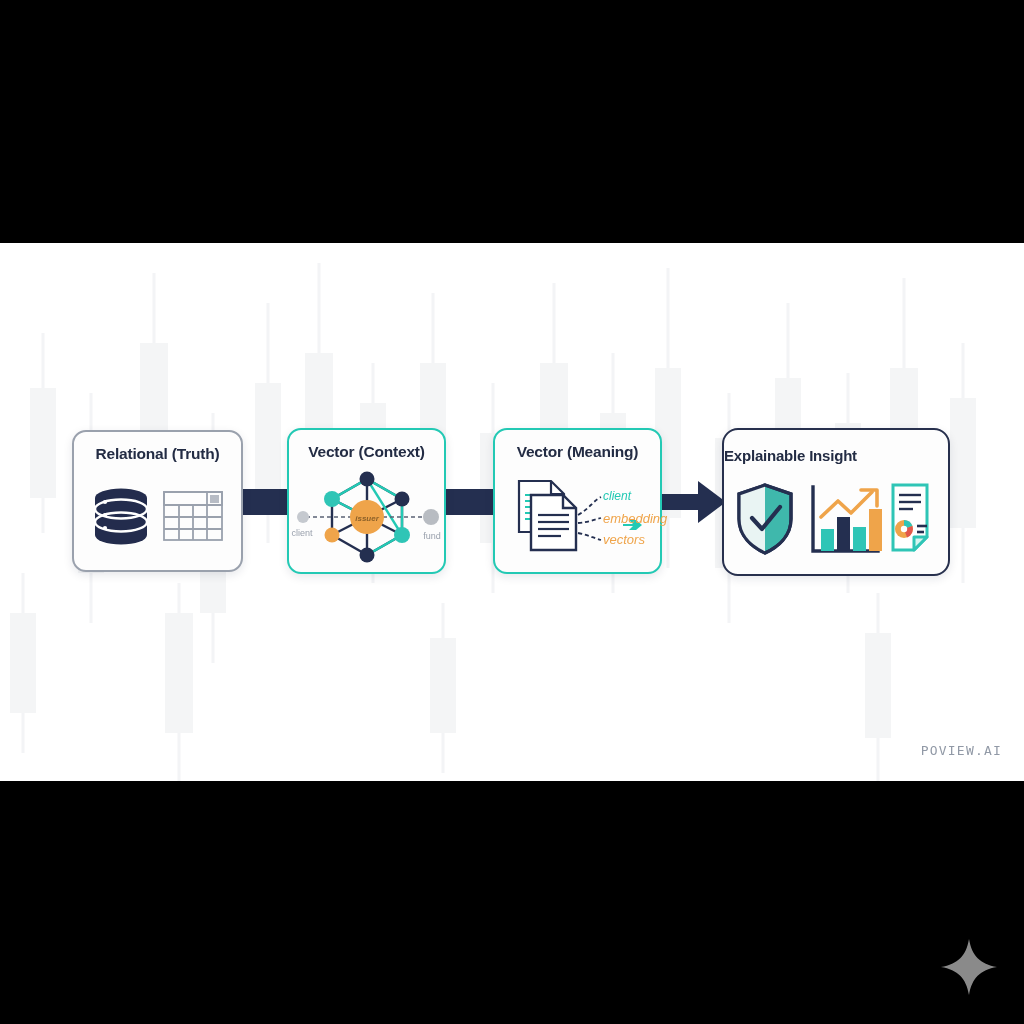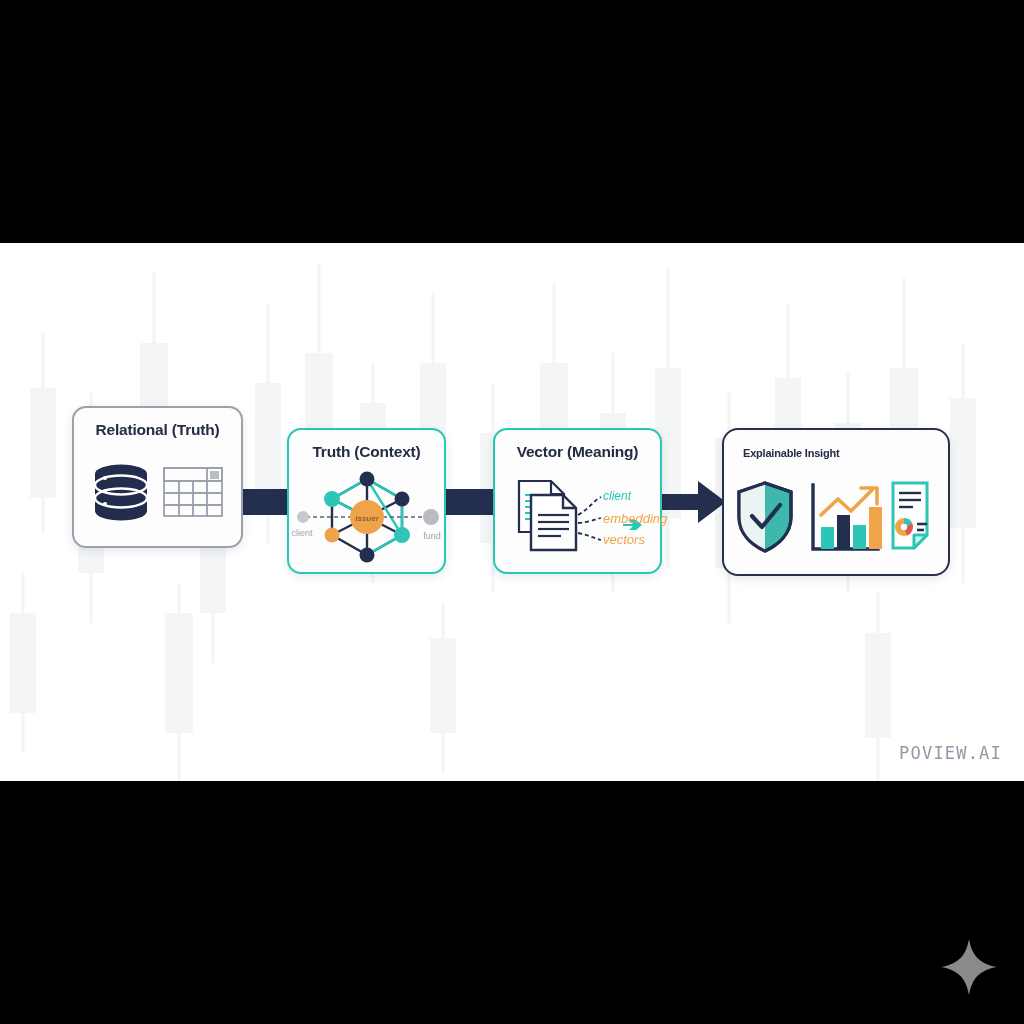--- a/index.html
+++ b/index.html
@@ -42,45 +42,45 @@
     box-shadow: 0 3px 10px rgba(20,30,60,.10);
     display: flex; flex-direction: column; align-items: center;
   }
   .card .title {
     font-size: 15.5px; font-weight: bold; color: #232c44;
     letter-spacing: -.2px; white-space: nowrap;
   }
   .card .art { flex: 1; display: flex; align-items: center; justify-content: center; width: 100%; }
 
   
-  #card-relational { left: 72px;  top: 406px; width: 171px; height: 142px;
+  #card-relational { left: 72px;  top: 430px; width: 171px; height: 142px;
                      border: 2px solid #9aa1ad; }
   #card-relational .title { margin-top: 13px; }
 
   #card-graph      { left: 287px; top: 428px; width: 159px; height: 146px;
                      border: 2.5px solid #23c9b4; }
   #card-graph .title { margin-top: 13px; }
 
   #card-vector     { left: 493px; top: 428px; width: 169px; height: 146px;
                      border: 2.5px solid #23c9b4; text-align: center; }
   #card-vector .title { margin-top: 13px; }
 
   #card-insight    { left: 722px; top: 428px; width: 228px; height: 148px;
                      border: 2.5px solid #27304d; border-radius: 16px; }
-  #card-insight .title { margin-top: 17px; font-size: 11px; align-self: flex-start; margin-left: 19px; }
+  #card-insight .title { margin-top: 17px; font-size: 15px; align-self: flex-start; }
   .bar { position: absolute; background: #242f50; height: 26px; top: 489px; }
   #conn-1 { left: 240px; width: 52px; }
   #conn-2 { left: 443px; width: 53px; }
   #arrow-3 { position: absolute; left: 660px; top: 481px; width: 66px; height: 42px; }
 
   
   #watermark {
     position: absolute; right: 22px; top: 500px;
     font-family: "DejaVu Sans Mono", monospace;
-    font-size: 17px; color: #9199a6; letter-spacing: 1.2px;
+    font-size: 13px; color: #9199a6; letter-spacing: 1.2px;
   }
 
   
   #sparkle { position: absolute; left: 940px; top: 938px; width: 58px; height: 58px; }
 
   svg { display: block; overflow: visible; }
 </style>
 </head>
 <body>
 
@@ -215,21 +215,21 @@
             <line x1="91" y1="19" x2="91" y2="54"></line>
             <line x1="105" y1="19" x2="105" y2="54"></line>
             <line x1="119" y1="6" x2="119" y2="54"></line>
             <rect x="122" y="9" width="9" height="8" fill="#b7bcc5" stroke="none"></rect>
           </g>
         </svg>
       </div>
     </div>
 
     <div class="card" id="card-graph">
-      <div class="title">Truth (Context)</div>
+      <div class="title">Vector (Context)</div>
       <div class="art">
         <svg width="150" height="96" viewBox="0 0 150 96">
 
           <g stroke="#242f50" stroke-width="2.4" fill="none">
             <line x1="75" y1="10" x2="40" y2="30"></line>
             <line x1="40" y1="30" x2="40" y2="66"></line>
             <line x1="40" y1="66" x2="75" y2="86"></line>
             <line x1="75" y1="86" x2="110" y2="66"></line>
             <line x1="110" y1="66" x2="110" y2="30"></line>
             <line x1="110" y1="30" x2="75" y2="10"></line>

